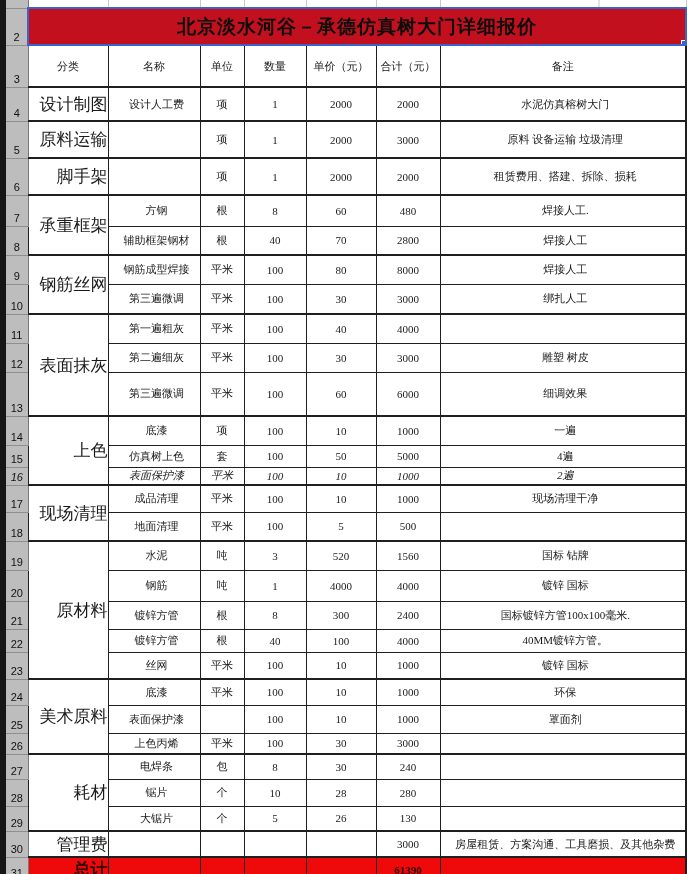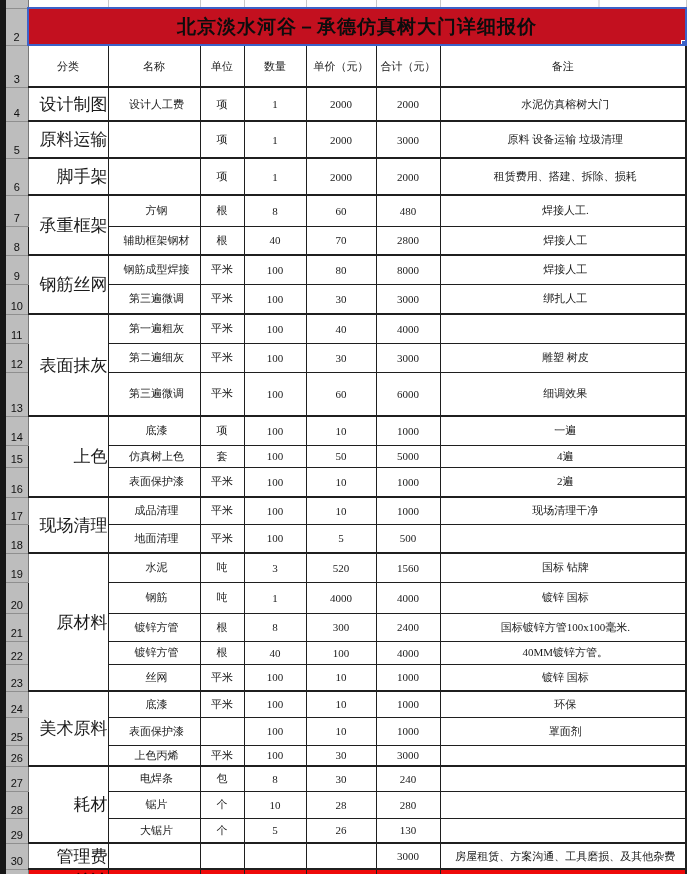--- a/index.html
+++ b/index.html
@@ -206,21 +206,21 @@
         </tr>
         <tr style="height: 22px; padding-left: 40px;">
           <td class="g">15</td>
           <td class="c t-l">仿真树上色</td>
           <td class="c t-c">套</td>
           <td class="c t-c">100</td>
           <td class="c t-c">50</td>
           <td class="c t-c">5000</td>
           <td class="c t-l">4遍</td>
         </tr>
-        <tr style="height: 30px;">
+        <tr style="height: 18px; font-style: italic;">
           <td class="g">16</td>
           <td class="c t-l">表面保护漆</td>
           <td class="c t-c">平米</td>
           <td class="c t-c">100</td>
           <td class="c t-c">10</td>
           <td class="c t-c">1000</td>
           <td class="c t-l">2遍</td>
         </tr>
         <tr class="gb" style="height: 27px;">
           <td class="g">17</td>

